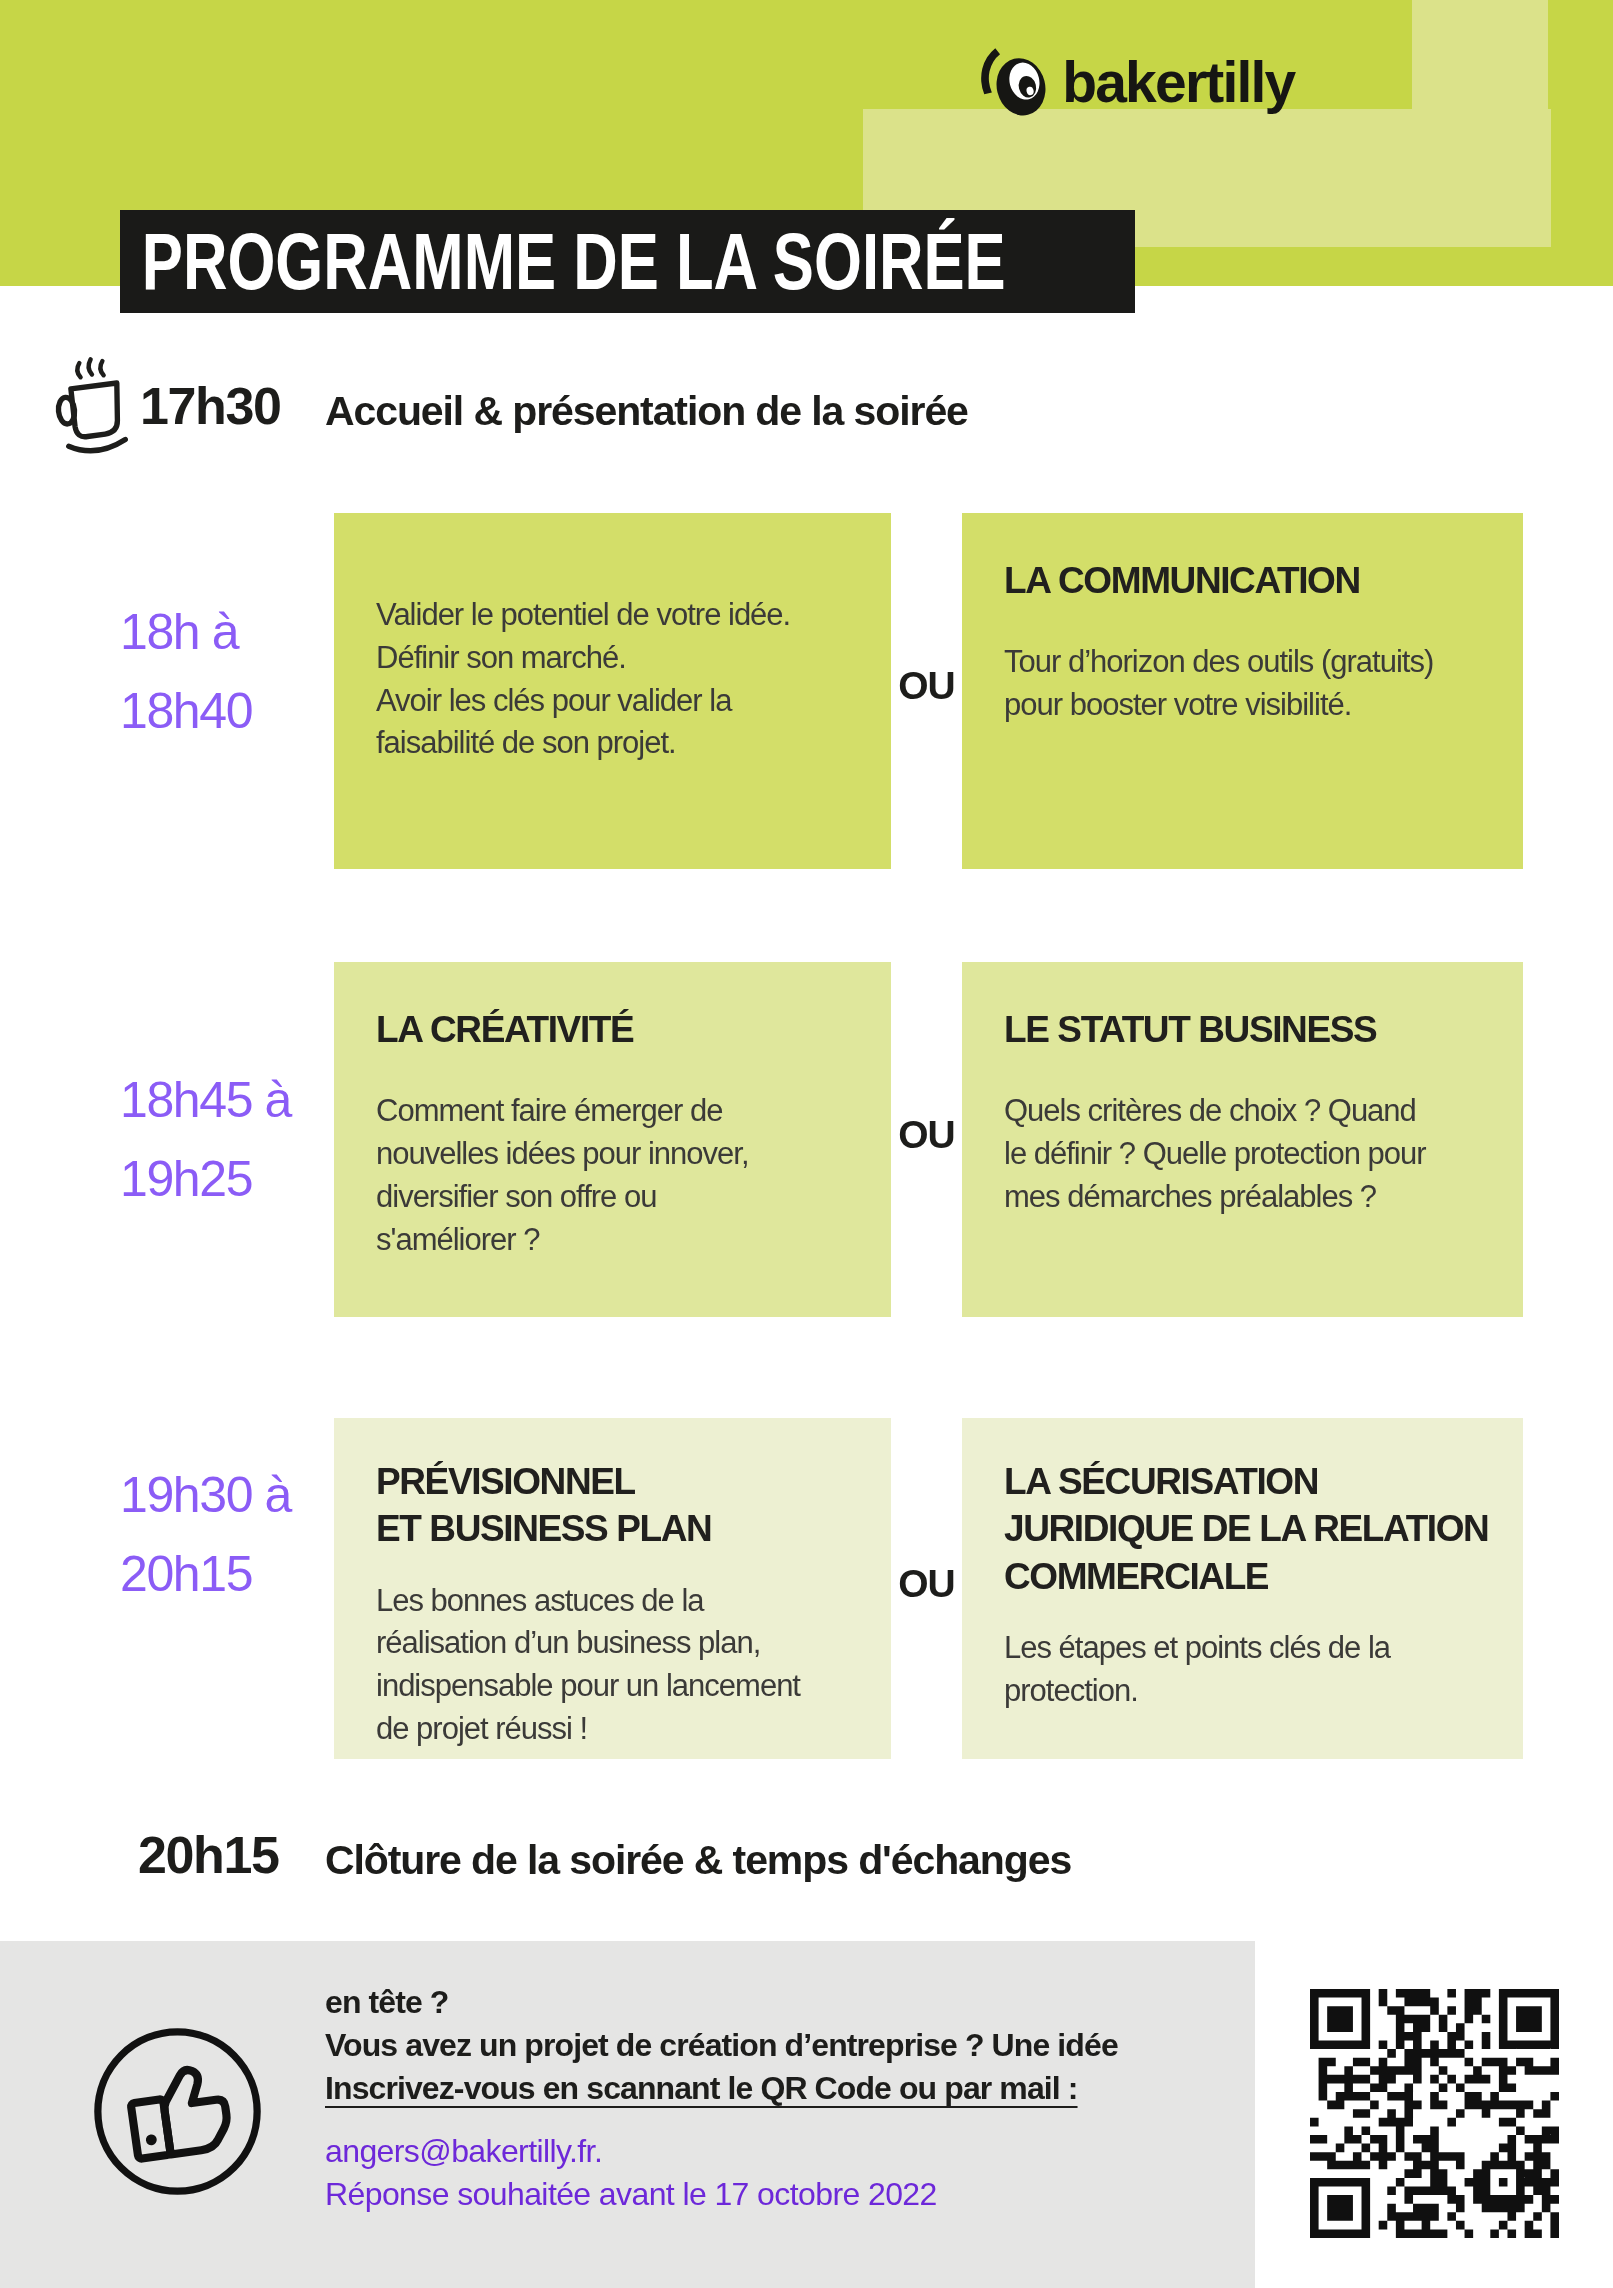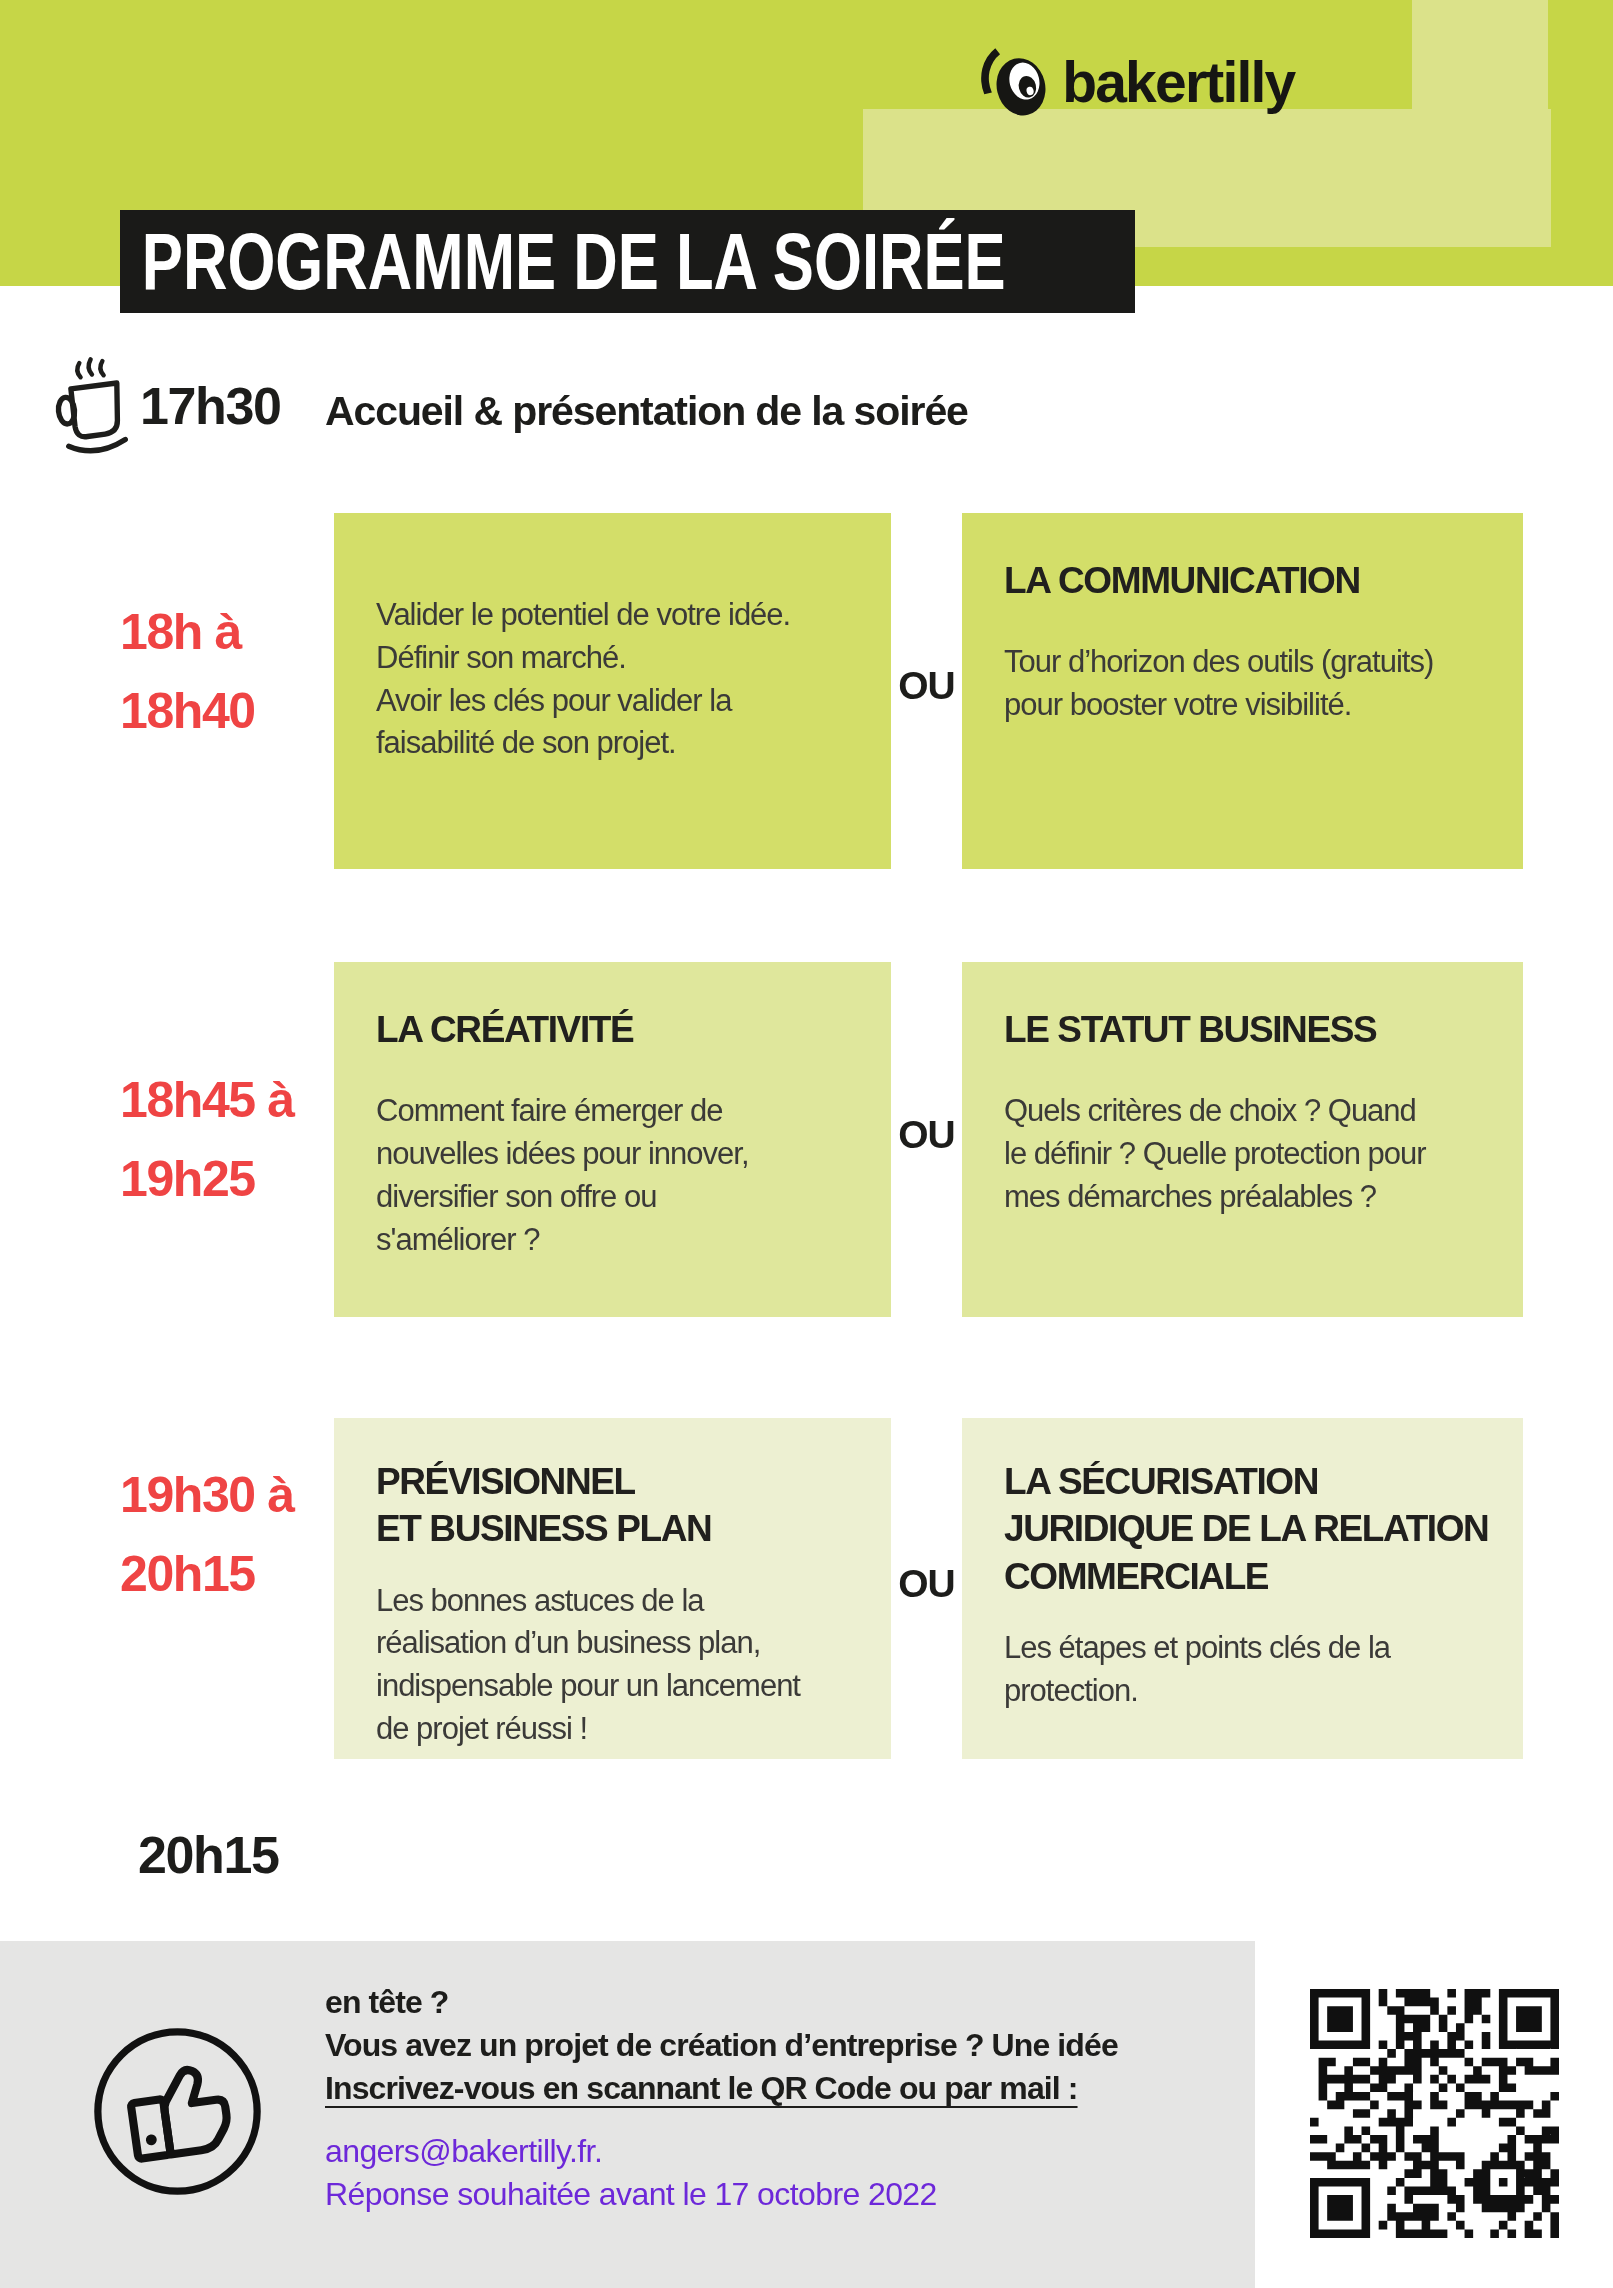--- a/index.html
+++ b/index.html
@@ -30,22 +30,22 @@
   
   .coffee{position:absolute;left:39px;top:356px;width:89px;height:102px;}
   .time-big{position:absolute;font-weight:bold;font-size:52px;letter-spacing:-1.4px;line-height:1;}
   .label-big{position:absolute;font-weight:bold;font-size:41px;letter-spacing:-1.1px;line-height:1.1;}
   #opening-time{left:140px;top:380px;}
   #opening-label{left:325px;top:389px;}
   #closing-time{left:138px;top:1829px;}
   #closing-label{left:325px;top:1838px;}
   
   .slot-time{
-    position:absolute;left:120px;font-weight:bold;font-size:50px;line-height:1.58;
-    letter-spacing:-1.4px;white-space:pre-line;color:#ef4444;
+    position:absolute;left:120px;font-weight:normal;font-size:50px;line-height:1.58;
+    letter-spacing:-1.4px;white-space:pre-line;color:#8b5cf6;
   }
   #time-1{top:593px;}
   #time-2{top:1061px;}
   #time-3{top:1456px;}
   .card{position:absolute;box-sizing:border-box;padding:44px 16.6px 0 42px;overflow:hidden;}
   .card h2{
     margin:0;font-size:37px;font-weight:bold;letter-spacing:-1.4px;line-height:1.28;
     color:#21201e;white-space:pre-line;
   }
   .card p{
@@ -157,20 +157,21 @@
   <div class="ou" id="ou-3">OU</div>
   <div class="card right row3">
     <h2>LA SÉCURISATION
 JURIDIQUE DE LA RELATION
 COMMERCIALE</h2>
     <p>Les étapes et points clés de la
 protection.</p>
   </div>
 
   <span class="time-big" id="closing-time">20h15</span>
+  <span class="label-big" id="closing-label">Clôture de la soirée &amp; temps d'échanges</span>
 
   <div class="graybox"></div>
 
   <svg class="thumb" viewBox="0 0 200 200">
     <circle cx="100" cy="100" r="88" fill="none" stroke="#111111" stroke-width="8"></circle>
     <g transform="rotate(-8 100 100)" fill="none" stroke="#111111" stroke-width="9" stroke-linejoin="round" stroke-linecap="round">
       <rect x="50" y="84" width="36" height="62" rx="4"></rect>
       <circle cx="67" cy="127" r="6" fill="#111111" stroke="none"></circle>
       <path d="M86,146 h34 q14,0 20,-9 l8,-11 q5,-7 5,-15 v-9 q0,-9 -9,-9 h-27 l9,-20 q4,-10 -4,-15 q-8,-5 -14,3 l-19,26 q-3,5 -3,11 z"></path>
     </g>

